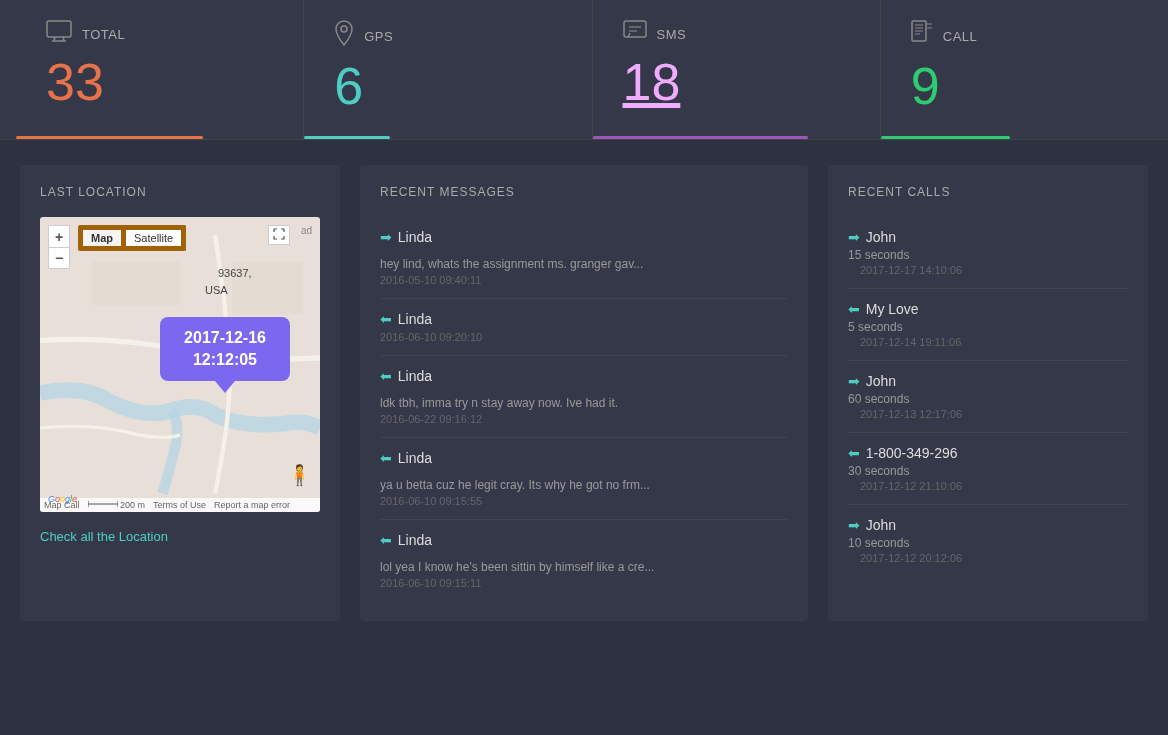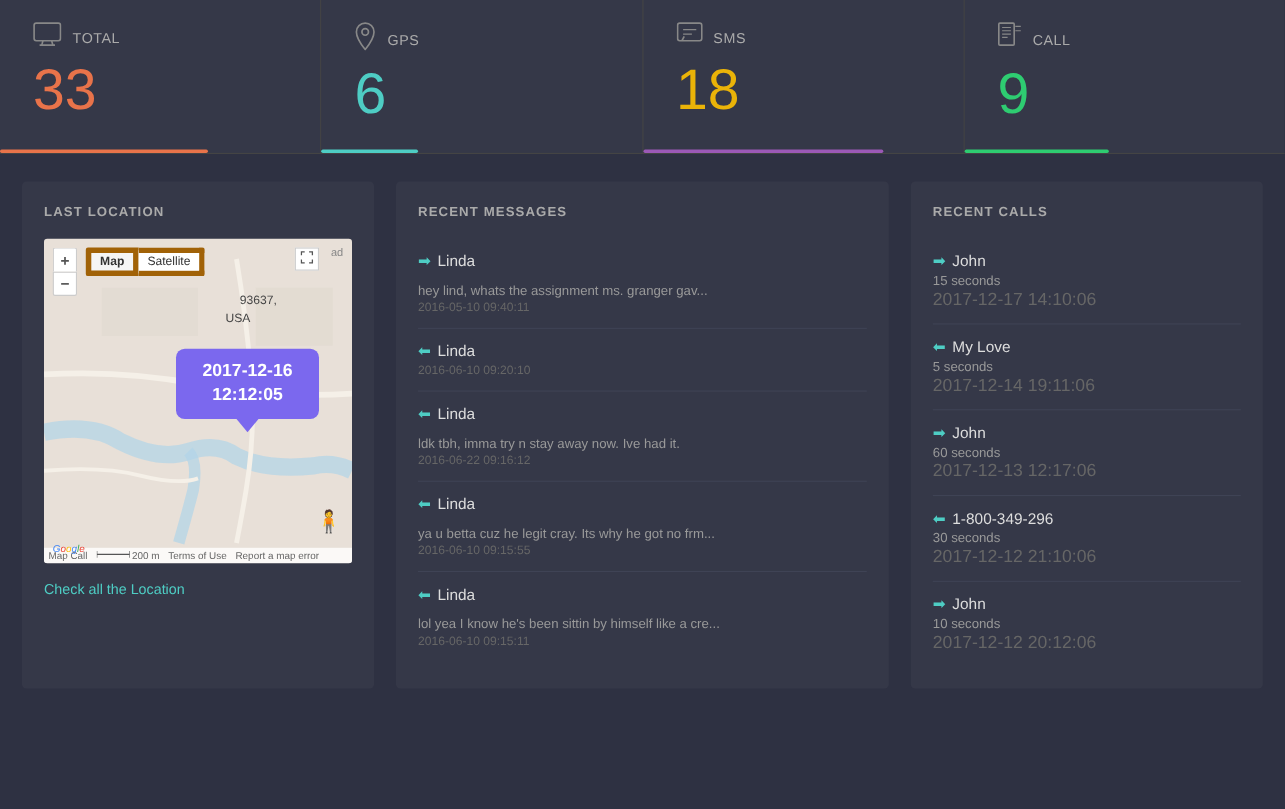--- a/index.html
+++ b/index.html
@@ -9,20 +9,21 @@
       color: #ccc;
       min-height: 735px;
       width: 1168px;
     }
 
     
     .stats-bar {
       display: flex;
       background: #353848;
       border-bottom: 1px solid #444;
+      padding-left: 16px;
     }
     .stat-card {
       flex: 1;
       padding: 20px 30px 15px 30px;
       border-right: 1px solid #444;
       position: relative;
     }
     .stat-card:last-child { border-right: none; }
     .stat-header {
       display: flex;
@@ -41,21 +42,21 @@
       letter-spacing: 0.5px;
     }
     .stat-value {
       font-size: 52px;
       font-weight: 300;
       line-height: 1;
       margin-bottom: 12px;
     }
     .stat-value.orange { color: #e8734a; }
     .stat-value.teal   { color: #4ecdc4; }
-    .stat-value.purple { color: #eab308; }
+    .stat-value.purple { color: #f0abfc; text-decoration: underline; }
     .stat-value.green  { color: #2ecc71; }
     .stat-bar-line {
       height: 3px;
       border-radius: 2px;
       position: absolute;
       bottom: 0;
       left: 0;
       width: 100%;
     }
     .bar-orange { background: #e8734a; width: 65%; }
@@ -73,21 +74,21 @@
     }
 
     
     .panel {
       background: #353848;
       border-radius: 4px;
       padding: 20px;
     }
     .panel-title {
       font-size: 12px;
-      font-weight: 700;
+      font-weight: 400;
       letter-spacing: 1px;
       text-transform: uppercase;
       color: #aaa;
       margin-bottom: 18px;
     }
 
     
     .map-panel {
       flex: 0 0 320px;
     }
@@ -301,22 +302,23 @@
       color: #ddd;
       margin-bottom: 3px;
       font-weight: 500;
     }
     .call-duration {
       font-size: 12px;
       color: #999;
       margin-bottom: 2px;
     }
     .call-time {
-      font-size: 16px;
+      font-size: 11px;
       color: #666;
+      margin-left: 12px;
     }
 
     
     .map-bg {
       position: absolute;
       top: 0; left: 0; width: 100%; height: 100%;
     }
   </style>
 </head>
 <body>

